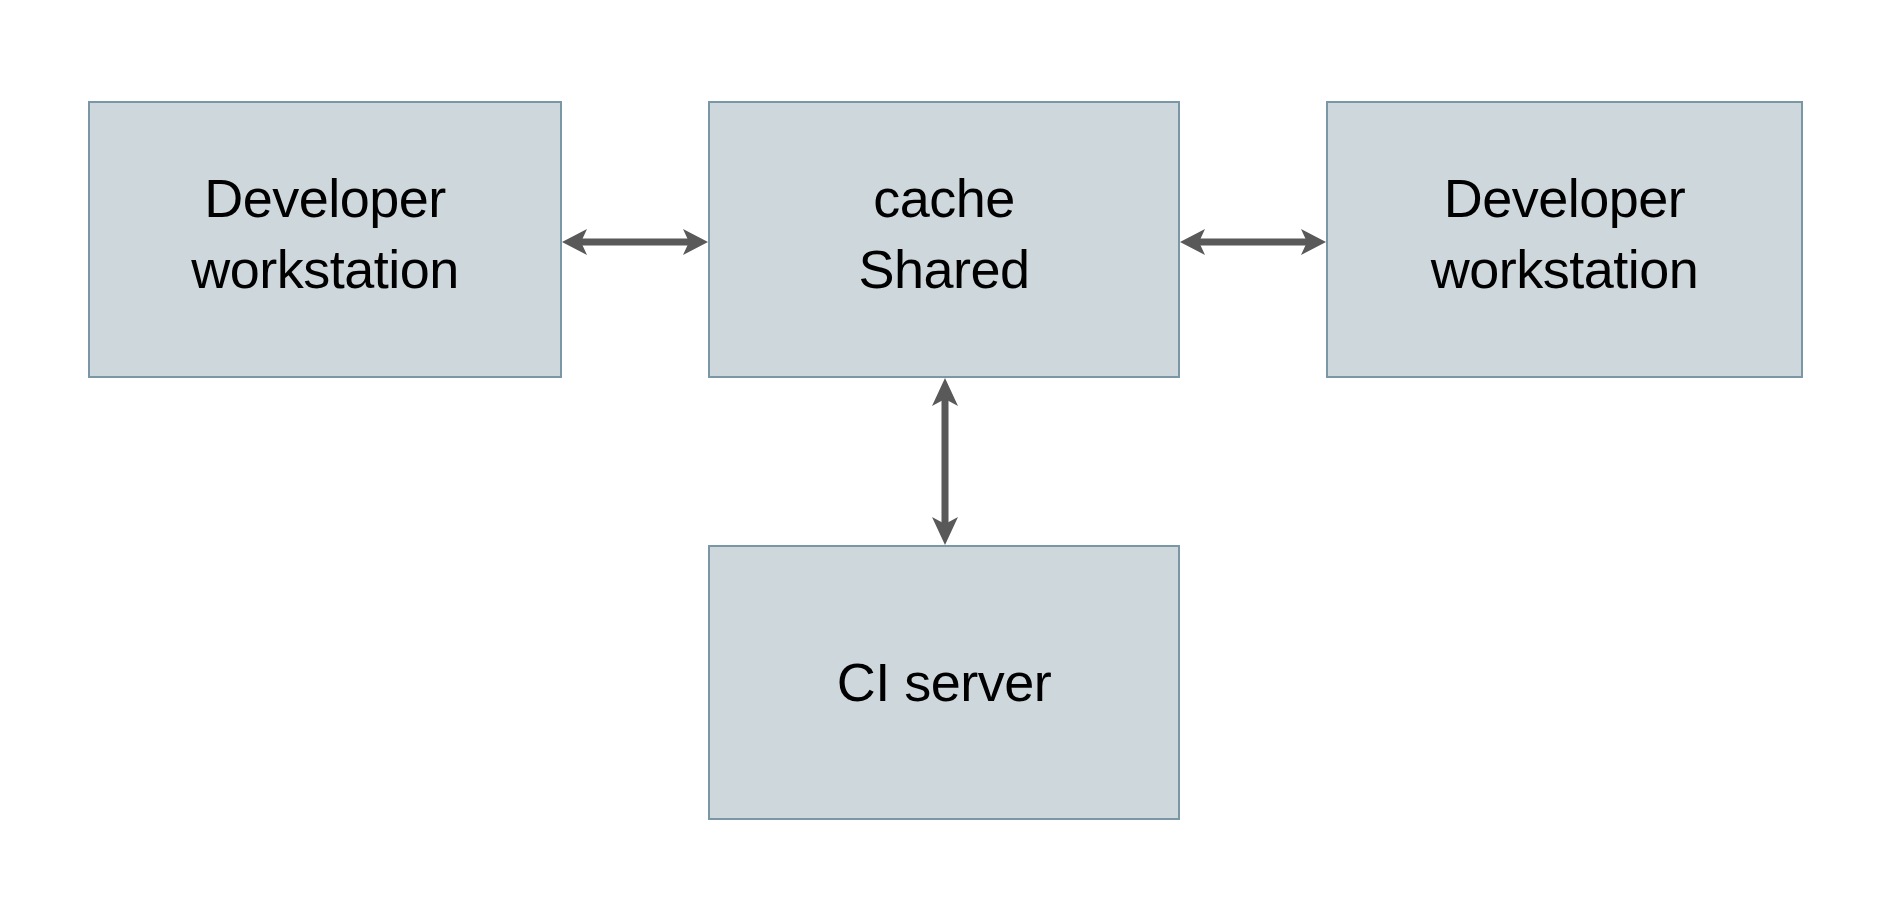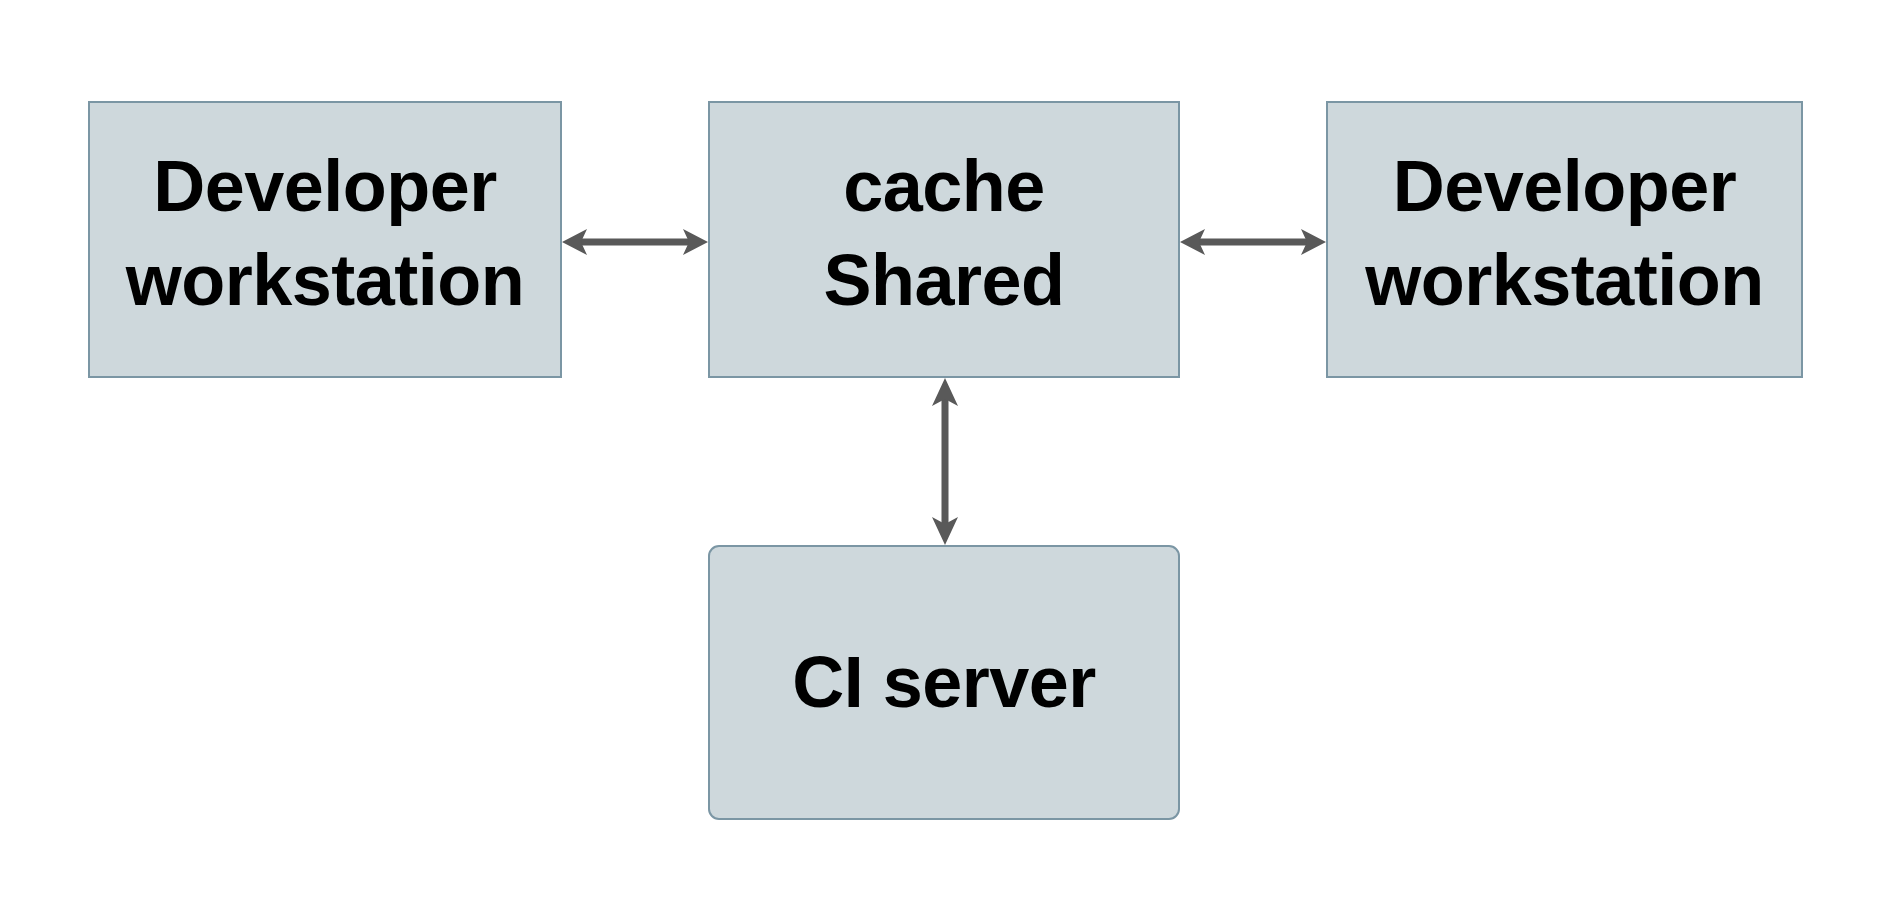--- a/index.html
+++ b/index.html
@@ -23,43 +23,43 @@
     box-sizing: border-box;
     background: #ced8dc;
     border: 2px solid #7b96a4;
     display: flex;
     flex-direction: column;
     align-items: center;
     justify-content: center;
     text-align: center;
     color: #000000;
     font-family: "Liberation Sans", sans-serif;
-    font-weight: 700;
-    font-size: 72px;
+    font-weight: 400;
+    font-size: 54px;
     line-height: 1.30;
     letter-spacing: -0.5px;
     -webkit-font-smoothing: antialiased;
   }
   .node .line {
     display: block;
     white-space: nowrap;
   }
 
   
   #node-dev-left {
     left: 88px;  top: 101px;  width: 474px;  height: 277px;
   }
   #node-shared-cache {
     left: 708px; top: 101px;  width: 472px;  height: 277px;
   }
   #node-dev-right {
     left: 1326px; top: 101px; width: 477px;  height: 277px;
   }
   #node-ci-server {
-    left: 708px; top: 545px;  width: 472px;  height: 275px; border-radius: 11px;
+    left: 708px; top: 545px;  width: 472px;  height: 275px;
   }
   #node-dev-left .text-wrap,
   #node-dev-right .text-wrap,
   #node-shared-cache .text-wrap {
     transform: translateY(-6px);
   }
 
   
   .connector {
     position: absolute;

